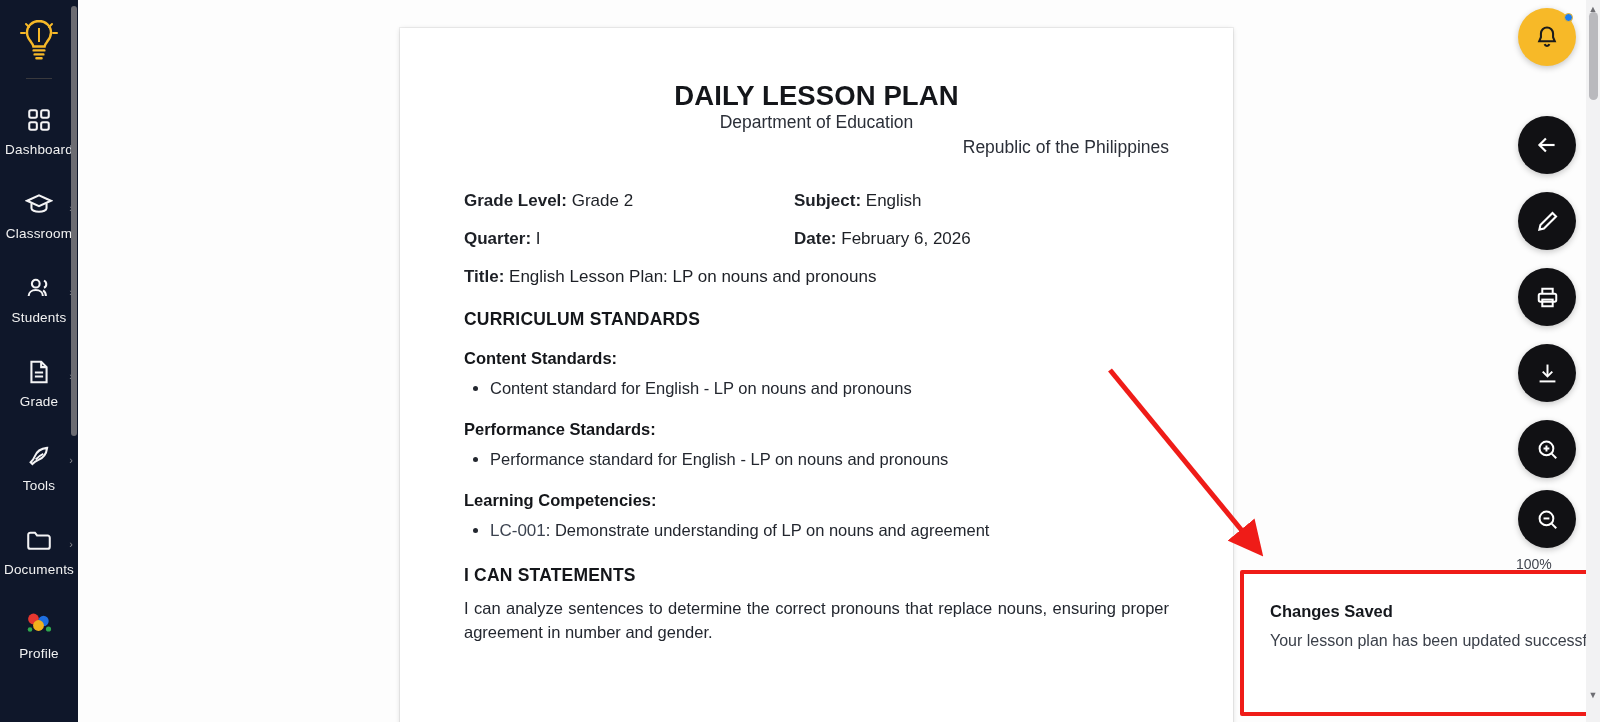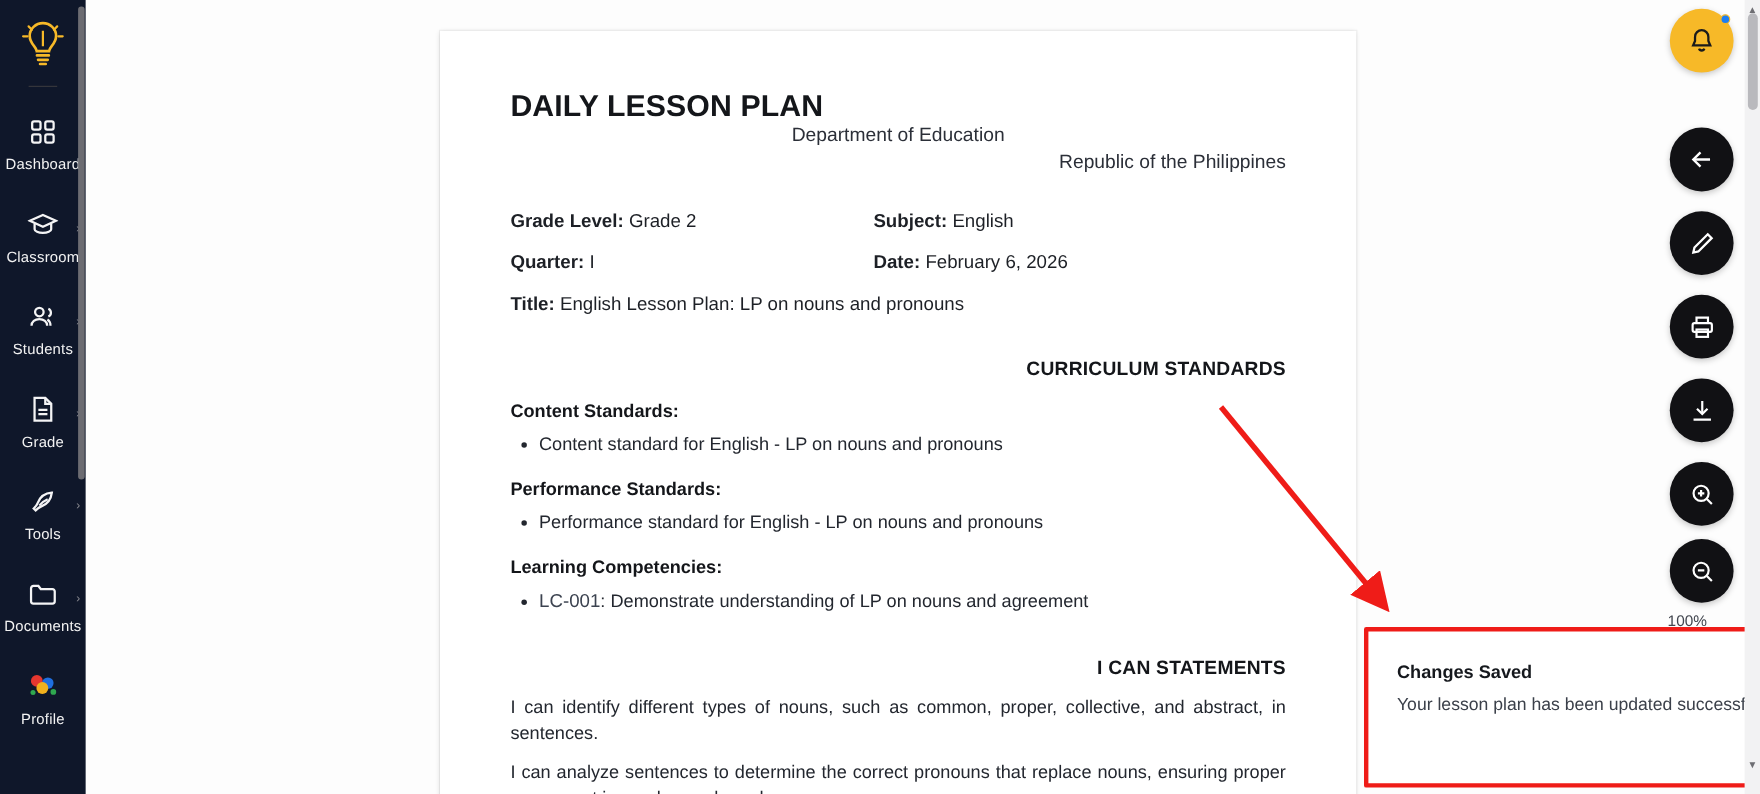--- a/index.html
+++ b/index.html
@@ -61,42 +61,41 @@
     overflow: hidden;
   }
   #page {
     position: absolute; left: 322px; top: 28px;
     width: 833px; min-height: 700px;
     background: #ffffff;
     box-shadow: 0 1px 5px rgba(0,0,0,.14), 0 0 0 1px rgba(0,0,0,.05);
     padding: 52px 64px 40px 64px;
   }
   .doc-title {
-    font-size: 27.5px; font-weight: bold; color: #14161a;
+    text-align: center; font-size: 27.5px; font-weight: bold; color: #14161a;
     letter-spacing: .1px;
   }
   .doc-sub {
     text-align: center; font-size: 17.5px; color: #2b2f38; 
   }
   .doc-sub.second { margin-top: 4px; text-align: right; }
 
   .meta-grid {
     margin-top: 33px;
     display: grid;
     grid-template-columns: 330px 1fr;
     row-gap: 18px;
     font-size: 17px; color: #1d2026;
   }
   .meta-grid b { font-weight: bold; }
   .meta-full { margin-top: 18px; font-size: 17px; color: #1d2026; }
 
   .sec-head {
-    margin-top: 38px; font-size: 17.5px; font-weight: bold; color: #14161a;
+    margin-top: 22px; font-size: 17.5px; font-weight: bold; color: #14161a;
     letter-spacing: .2px;
-    text-align: right;
   }
   .sub-head {
     margin-top: 19px; font-size: 16.5px; font-weight: bold; color: #14161a;
   }
   ul.doc-list { margin: 8px 0 0 26px; }
   ul.doc-list li {
     font-size: 16.5px; color: #23272f; line-height: 1.5; margin-top: 2px;
   }
   .code {
     font-family: Liberation Sans, sans-serif; font-size: 17px; color: #3c4350;
@@ -338,21 +337,20 @@
       <ul class="doc-list">
         <li>Performance standard for English - LP on nouns and pronouns</li>
       </ul>
 
       <div class="sub-head">Learning Competencies:</div>
       <ul class="doc-list">
         <li><span class="code">LC-001</span>: <span>Demonstrate understanding of LP on nouns and agreement</span></li>
       </ul>
 
       <div class="sec-head">I CAN STATEMENTS</div>
-      <div class="para first">I can identify different types of nouns, such as common, proper, collective, and abstract, in sentences.</div>
       <div class="para">I can analyze sentences to determine the correct pronouns that replace nouns, ensuring proper agreement in number and gender.</div>
 
     </div>
 
     <div id="rail">
 
       <div class="rail-btn bell">
         <svg width="26" height="26" viewBox="0 0 24 24" fill="none" stroke="#1b1b1b" stroke-width="1.9">
           <path d="M12 3.2a5.6 5.6 0 0 0-5.6 5.6v3.4L4.8 16h14.4l-1.6-3.8V8.8A5.6 5.6 0 0 0 12 3.2z"></path>
           <path d="M9.8 18.6a2.3 2.3 0 0 0 4.4 0"></path>

